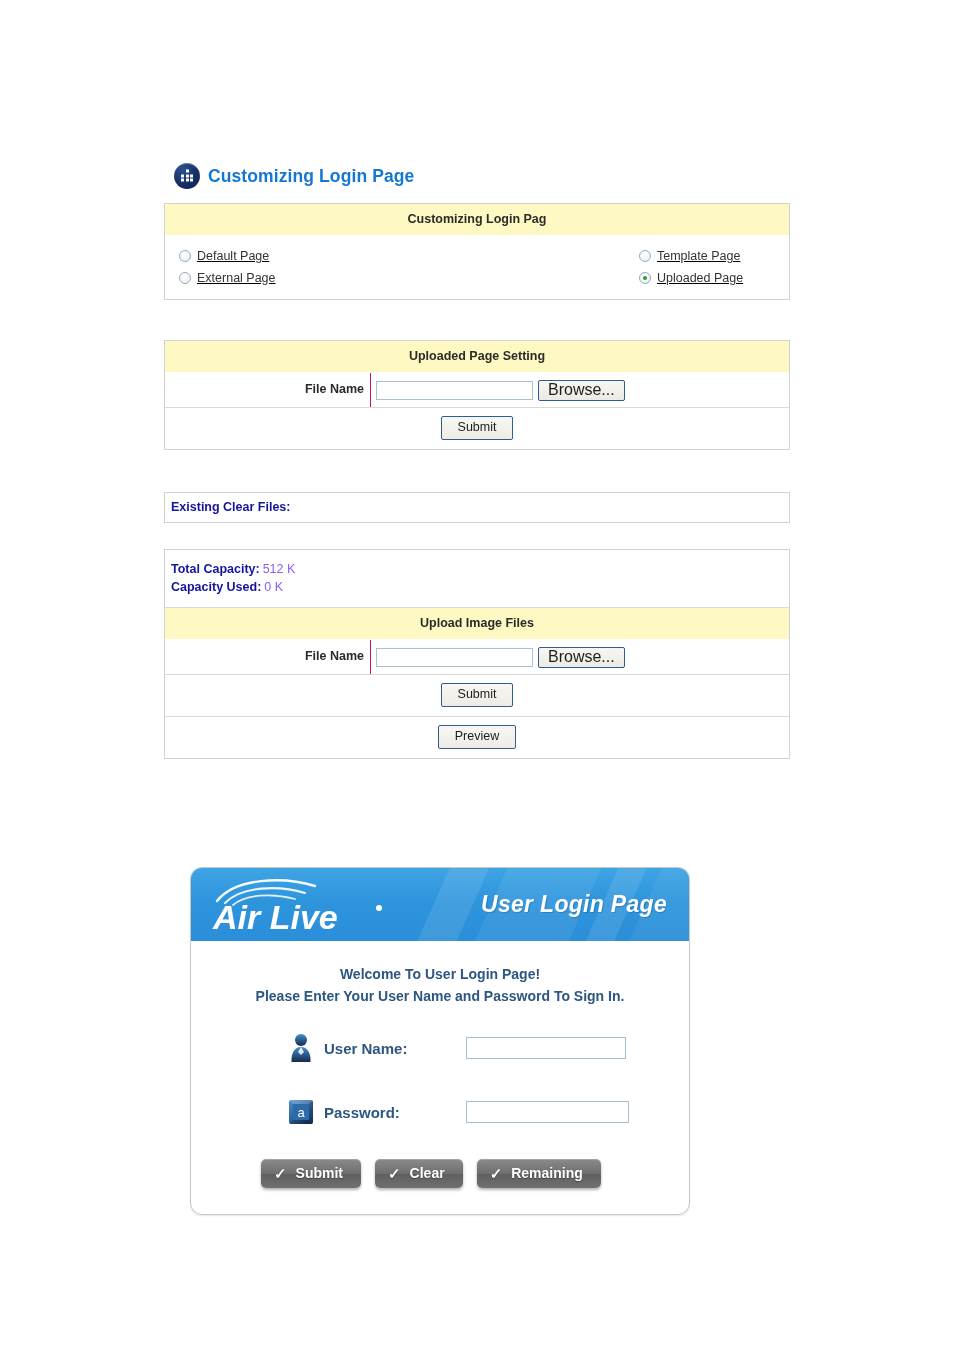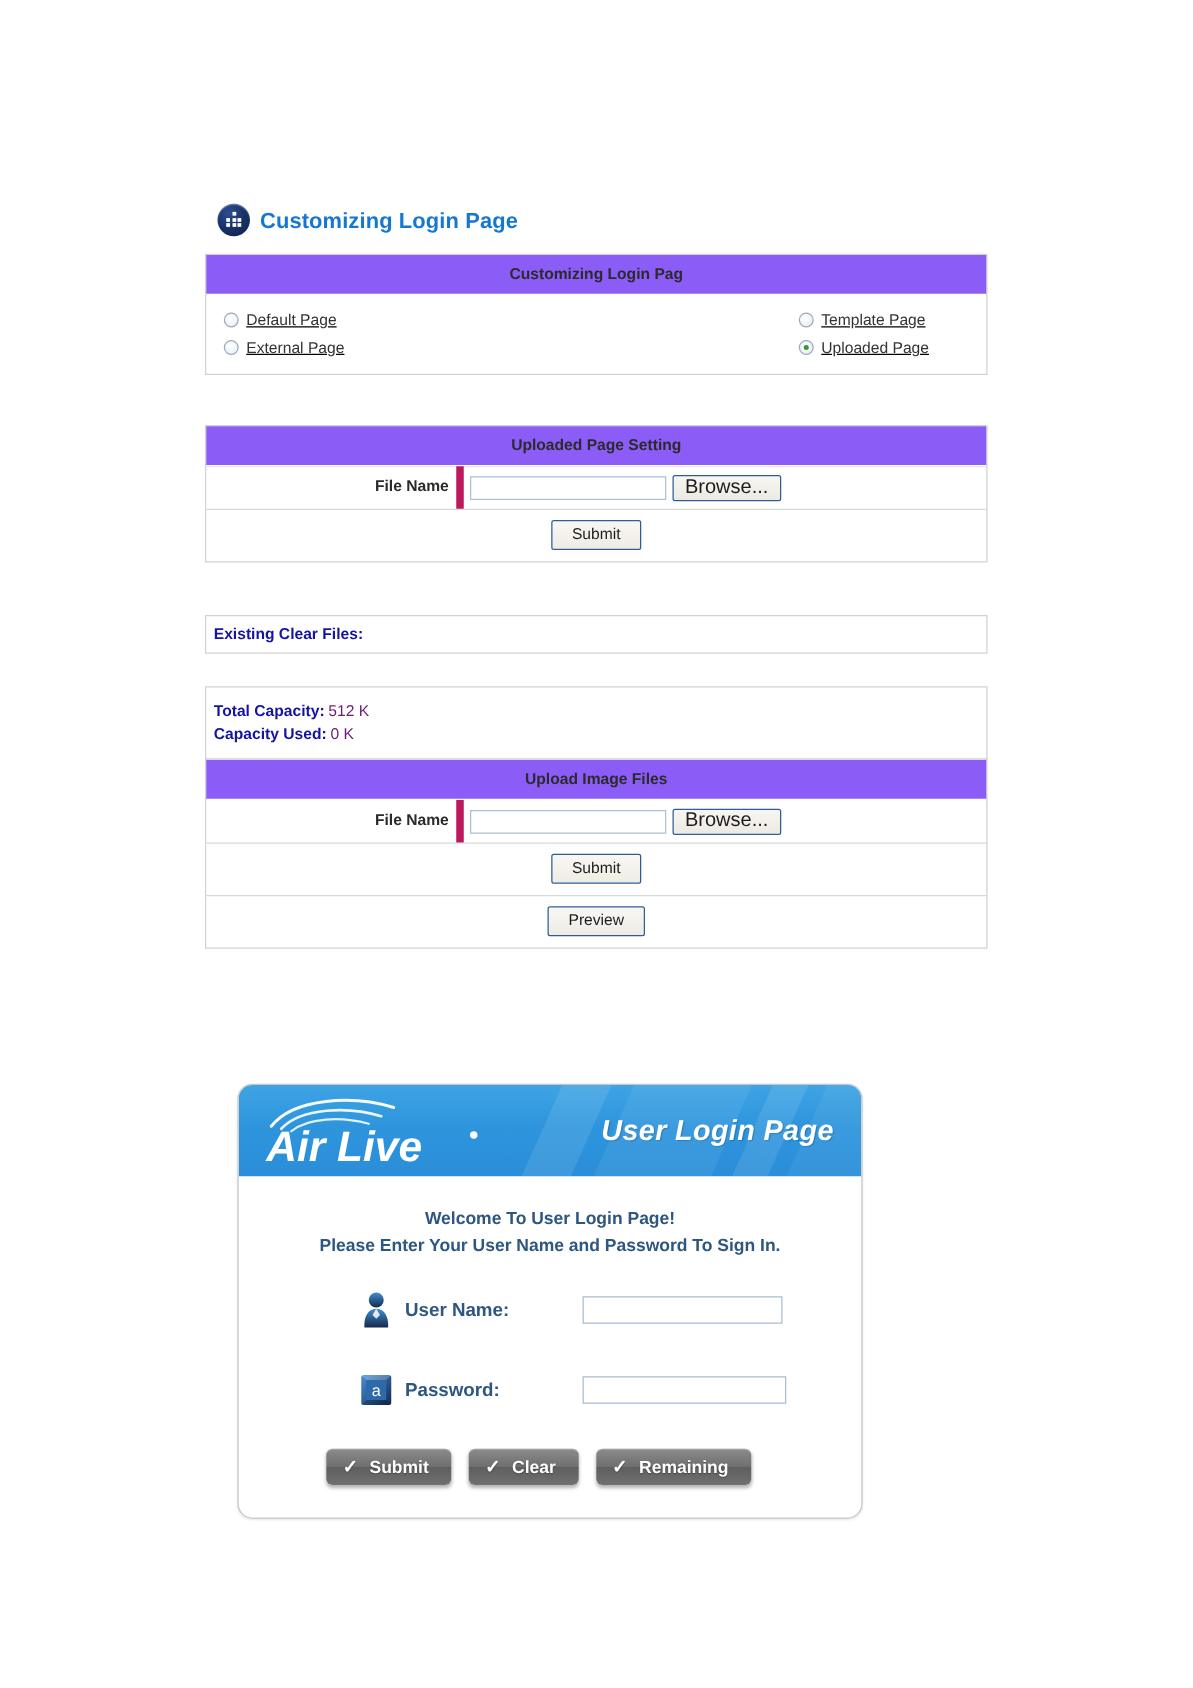--- a/index.html
+++ b/index.html
@@ -65,21 +65,21 @@
     border: 1px solid #d2d2d2;
     background: #ffffff;
     box-sizing: border-box;
     width: 626px;
   }
   .panel + .spacer-lg { height: 40px; }
   .spacer-md { height: 32px; }
   .spacer-sm { height: 16px; }
 
   .panel-head {
-    background: #8b5cf6;
+    background: #fef9c3;
     border-bottom: 1px solid #ffffff;
     text-align: center;
     font-size: 12.5px;
     font-weight: bold;
     color: #2b2b2b;
     padding: 8px 0 9px;
   }
 
   .radio-body {
     display: flex;
@@ -124,21 +124,21 @@
   .form-row {
     display: flex;
     align-items: stretch;
     border-bottom: 1px solid #d9d9d9;
     min-height: 34px;
   }
   .form-row:last-child { border-bottom: none; }
   .row-label {
     width: 206px;
     box-sizing: border-box;
-    border-right: 6px solid #be185d;
+    border-right: 1px solid #be185d;
     text-align: right;
     padding: 9px 6px 9px 0;
     font-size: 12.5px;
     font-weight: bold;
     color: #2b2b2b;
   }
   .row-field {
     flex: 1;
     display: flex;
     align-items: center;
@@ -197,21 +197,21 @@
   }
   .capacity-body { padding: 10px 0 11px 6px; }
   .capacity-line {
     font-size: 12.5px;
     font-weight: bold;
     color: #1414a0;
     line-height: 18px;
     white-space: nowrap;
   }
   .capacity-line .val {
-    color: #701a75;
+    color: #8b5cf6;
     font-weight: normal;
     margin-left: 3px;
     text-align: center;
   }
 
   
   .login-wrap {
     position: absolute;
     left: 190px;
     top: 867px;

